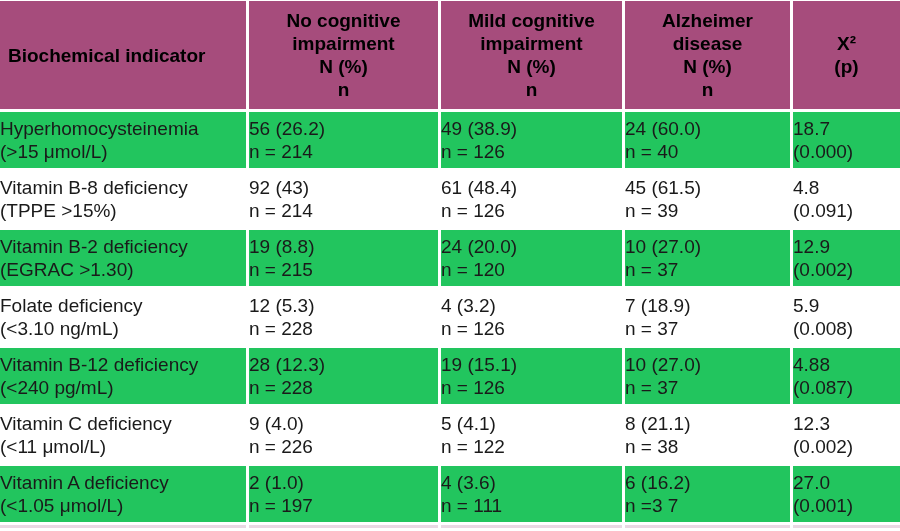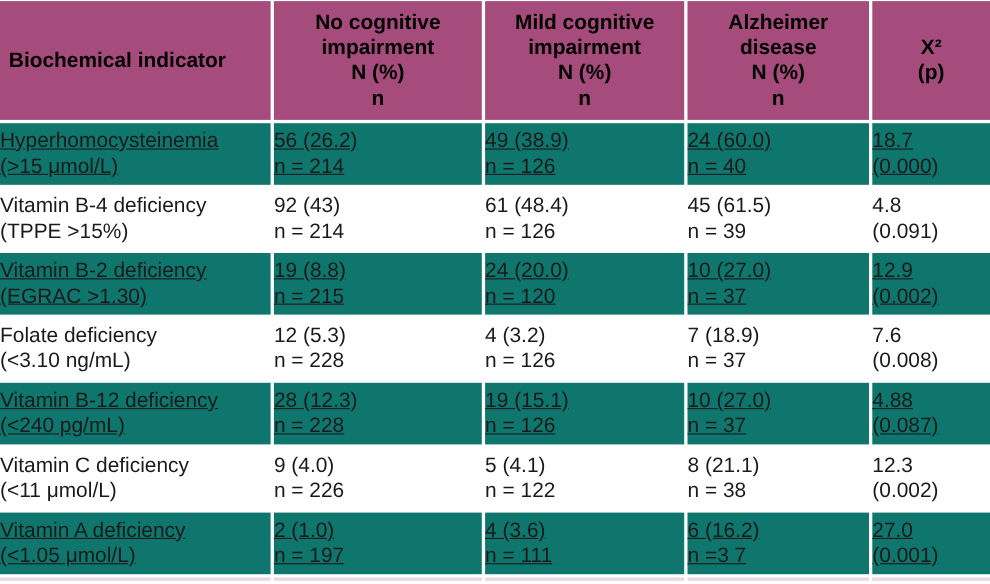--- a/index.html
+++ b/index.html
@@ -38,21 +38,21 @@
   table.biotable th.first {
     text-align: left;
     padding-left: 8px;
   }
   table.biotable td {
     vertical-align: middle;
     height: 52px;
     line-height: 23px;
     padding: 2px 0;
   }
-  tr.pink td { background: #0f766e; text-decoration: underline; }
+  tr.pink td { background: #22c55e; }
   tr.white td { background: #FFFFFF; }
   td.label {
     text-align: left;
     padding-left: 8px;
   }
   td.num {
     text-align: left;
     padding-right: 9px;
   }
   tr.strip td {
@@ -123,21 +123,21 @@
         <div>n = 40</div>
       </td>
       <td class="num">
         <div>18.7</div>
         <div>(0.000)</div>
       </td>
     </tr>
 
     <tr class="white">
       <td class="label">
-        <div>Vitamin B-4 deficiency</div>
+        <div>Vitamin B-8 deficiency</div>
         <div>(TPPE &gt;15%)</div>
       </td>
       <td class="num">
         <div>92 (43)</div>
         <div>n = 214</div>
       </td>
       <td class="num">
         <div>61 (48.4)</div>
         <div>n = 126</div>
       </td>
@@ -185,21 +185,21 @@
       </td>
       <td class="num">
         <div>4 (3.2)</div>
         <div>n = 126</div>
       </td>
       <td class="num">
         <div>7 (18.9)</div>
         <div>n = 37</div>
       </td>
       <td class="num">
-        <div>7.6</div>
+        <div>5.9</div>
         <div>(0.008)</div>
       </td>
     </tr>
 
     <tr class="pink">
       <td class="label">
         <div>Vitamin B-12 deficiency</div>
         <div>(&lt;240 pg/mL)</div>
       </td>
       <td class="num">

